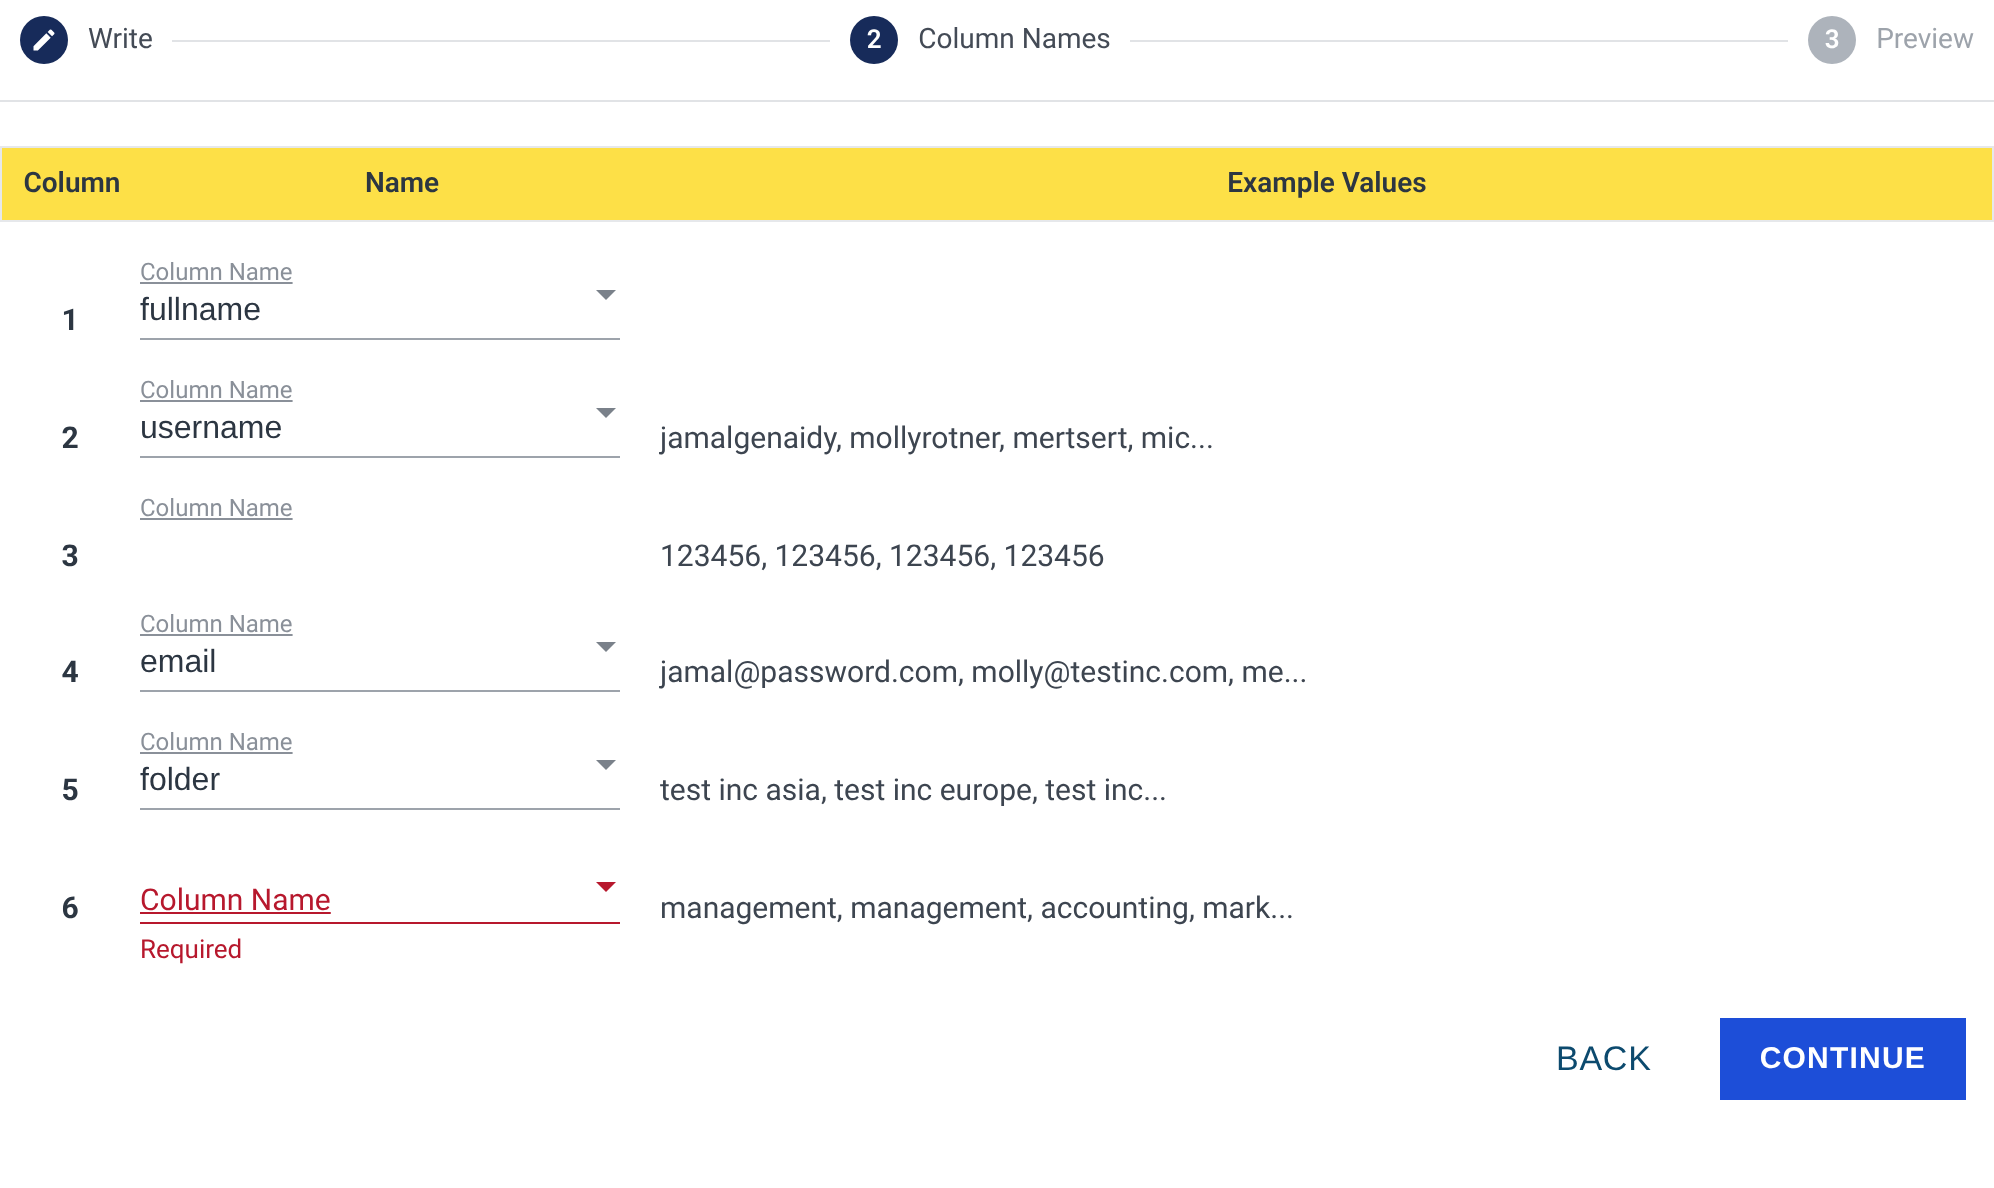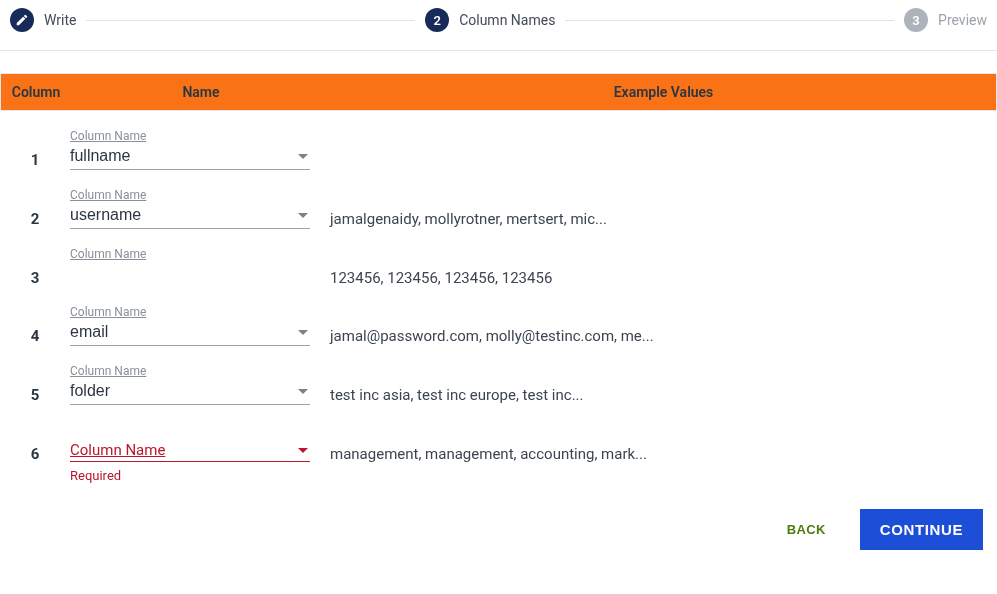--- a/index.html
+++ b/index.html
@@ -35,61 +35,61 @@
   .step-line {
     flex:1;
     height:1px;
     background:#e1e3e6;
     margin:0 10px;
   }
   .hr { height:1px; background:#e1e3e6; margin-top:10px; }
 
   .table-wrap { padding: 0 0 0 0; margin-top:22px; }
   .thead {
-    display:flex; background:#f97316; border:1px solid #e6e8eb;
+    display:flex; background:#fde047; border:1px solid #e6e8eb;
     font-size:14px; font-weight:600; color:#2c3642;
   }
   .th-column { width:70px; text-align:center; padding:10px 0; }
   .th-name { width:260px; text-align:center; padding:10px 0; }
   .th-example { flex:1; text-align:center; padding:10px 0; }
 
   .row {
     display:flex; align-items:flex-start;
     padding:18px 0 0 0;
   }
   .cell-index {
     width:70px; text-align:center; font-weight:700; color:#2c3642;
     font-size:15px; padding-top:22px;
   }
   .cell-name { width:260px; padding-right:20px; position:relative; }
   .cell-example { flex:1; font-size:15px; color:#3d4550; padding-top:22px; padding-right:20px; }
 
   .field-label { font-size:12px; color:#8a9099; margin:0;text-decoration:underline; }
   .field-label.error { color:#b7182d; font-size:15px; }
   .field-input-wrap {
-    display:flex; align-items:center; border-bottom:1px solid #9da3ab;
+    display:flex; align-items:flex-start; border-bottom:1px solid #9da3ab;
     padding:2px 0;
   }
   .field-input-wrap.error { border-bottom:1px solid #b7182d; }
   .field-input {
     border:none; outline:none; flex:1; font-size:16px; color:#2c3642;
     background:transparent; padding:2px 0;
   }
   .field-input::placeholder { color:#b7182d; }
   .chevron { width:0;height:0;border-left:5px solid transparent;border-right:5px solid transparent;border-top:5px solid #7a818a;margin-right:2px;margin-left:6px; }
   .chevron.error { border-top-color:#b7182d; }
   .helper { font-size:13px; color:#b7182d; margin-top:6px; }
 
   .actions {
     display:flex; justify-content:flex-end; align-items:center; gap:20px;
     padding:26px 14px 14px 0;
   }
   .btn-back {
-    background:none; border:none; font-size:13px; font-weight:700; letter-spacing:0.4px;
-    color:#4d7c0f; cursor:pointer; padding:8px 14px;
+    background:none; border:none; font-size:17px; font-weight:400; letter-spacing:0.4px;
+    color:#0c4a6e; cursor:pointer; padding:8px 14px;
   }
   .btn-continue {
     background:#1d4ed8; color:#fff; border:none; font-size:15px; font-weight:600;
     letter-spacing:0.6px; padding:12px 20px; cursor:pointer;
   }
 </style>
 </head>
 <body>
 
 <div class="stepper">

